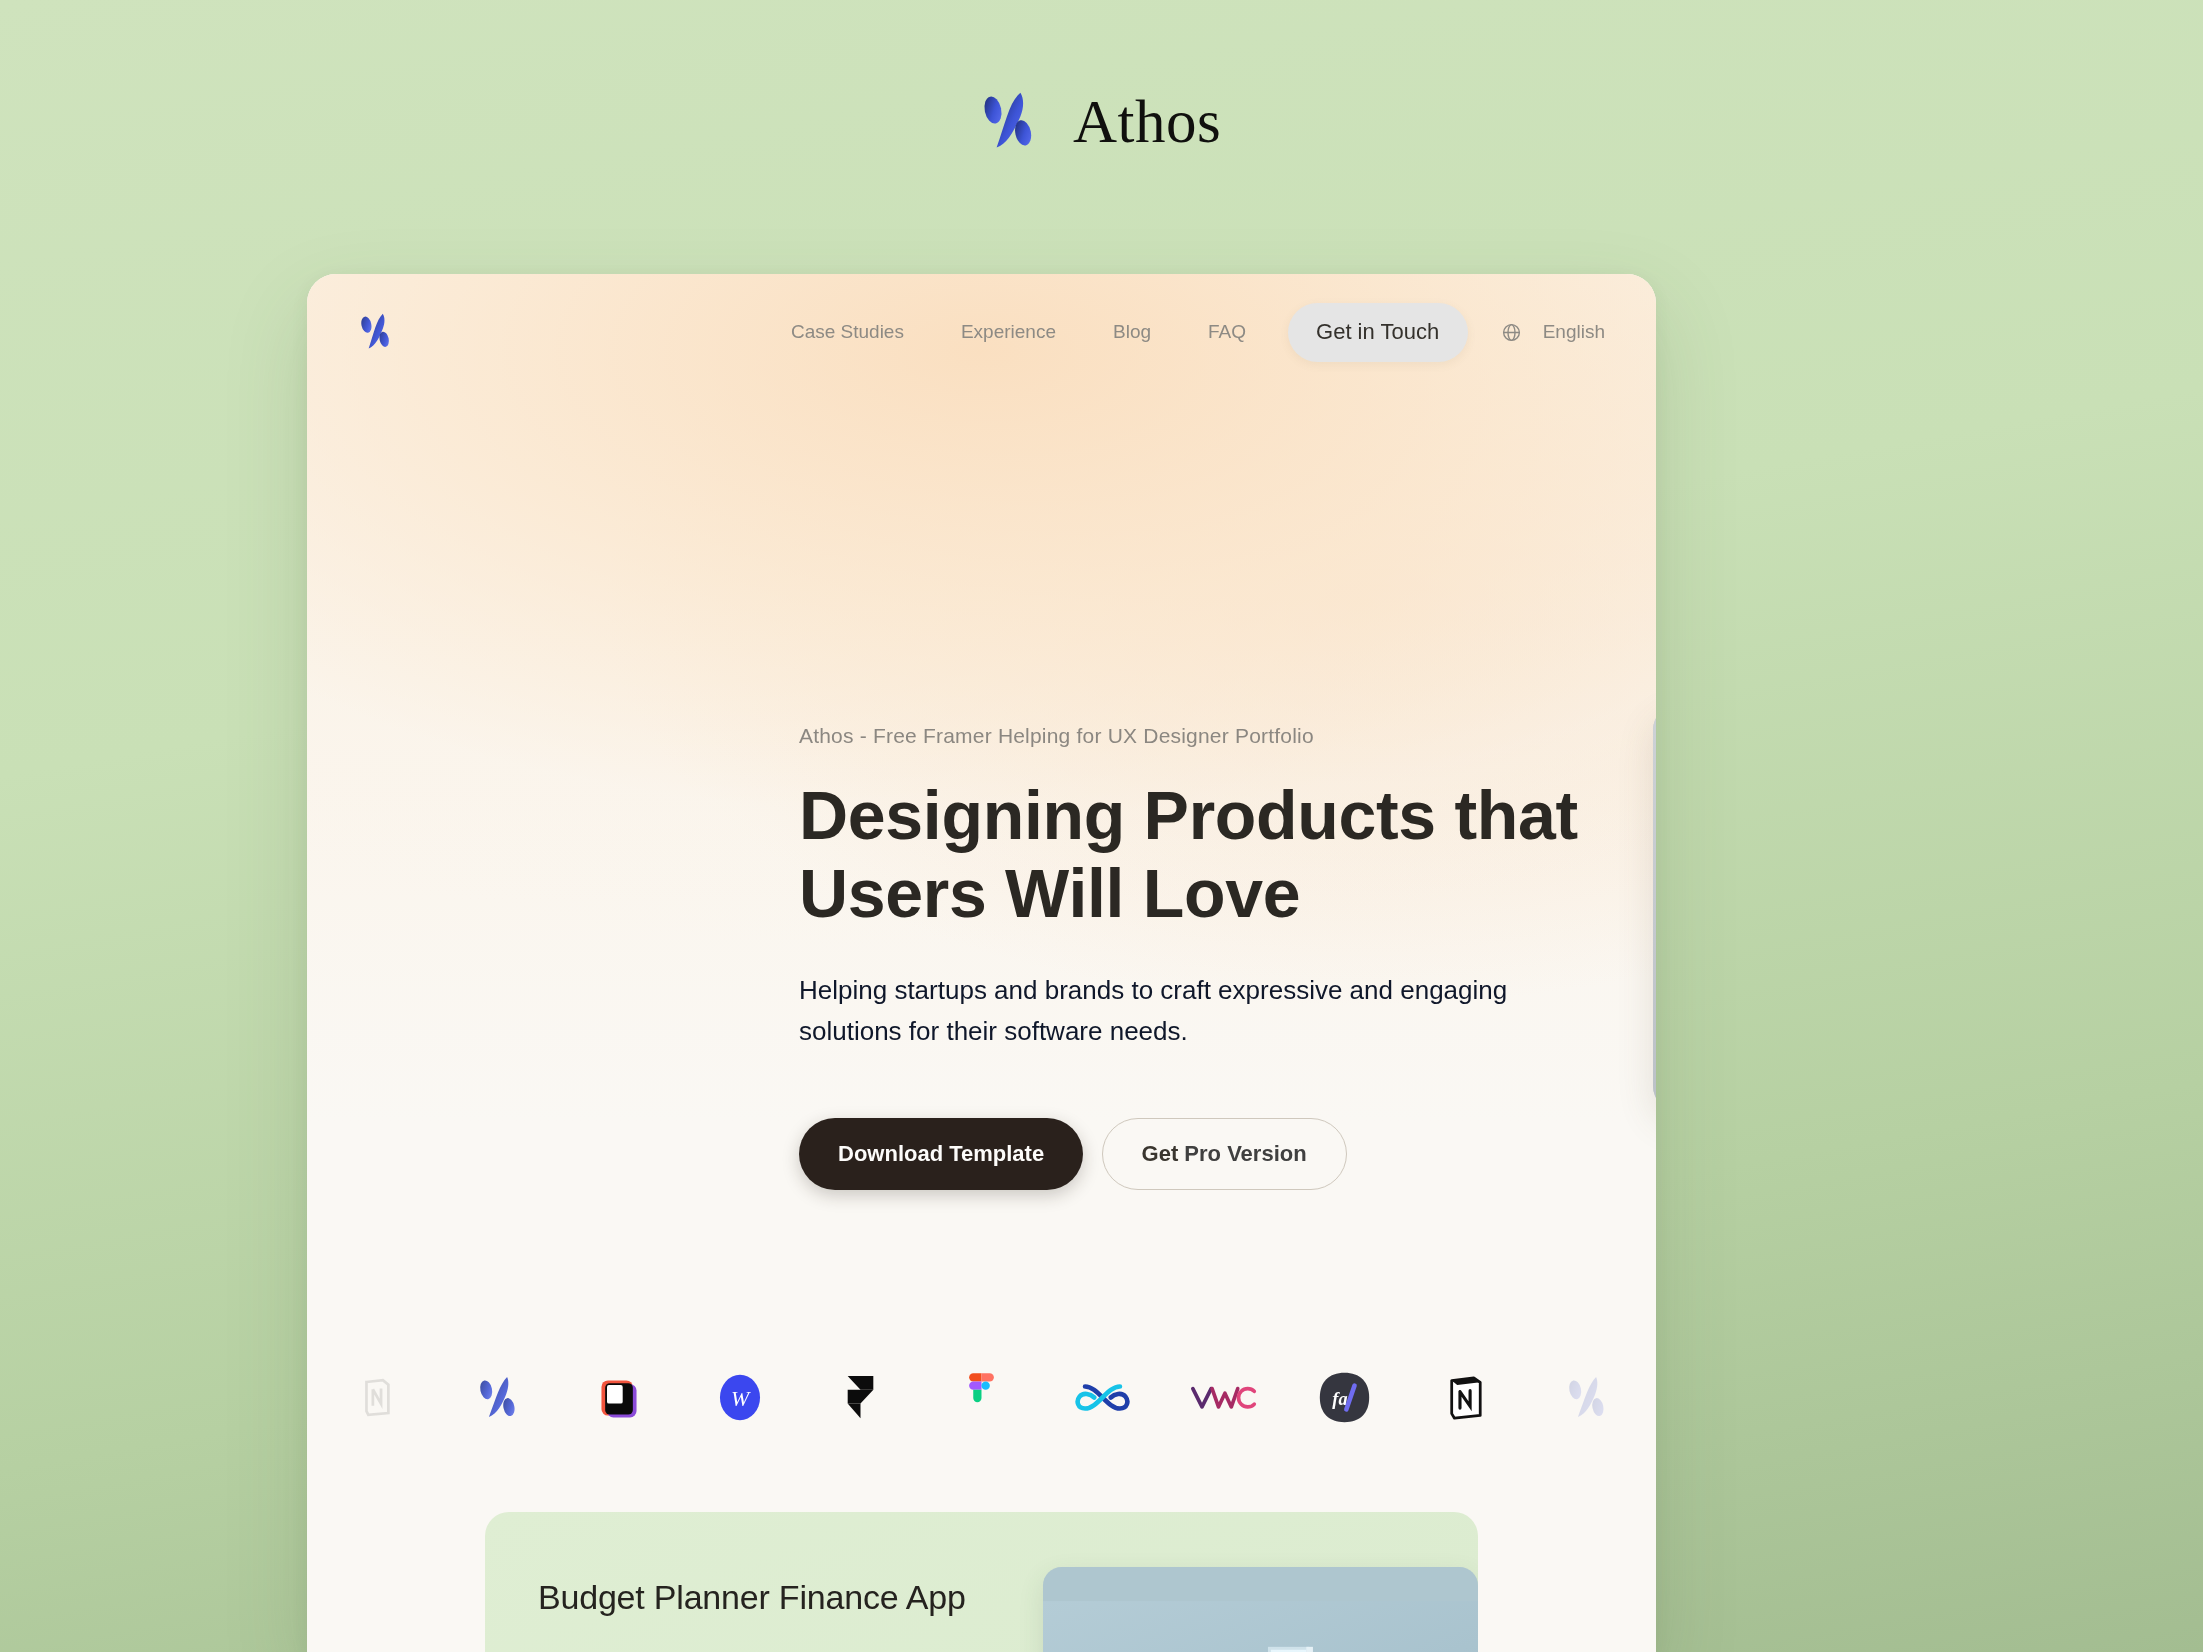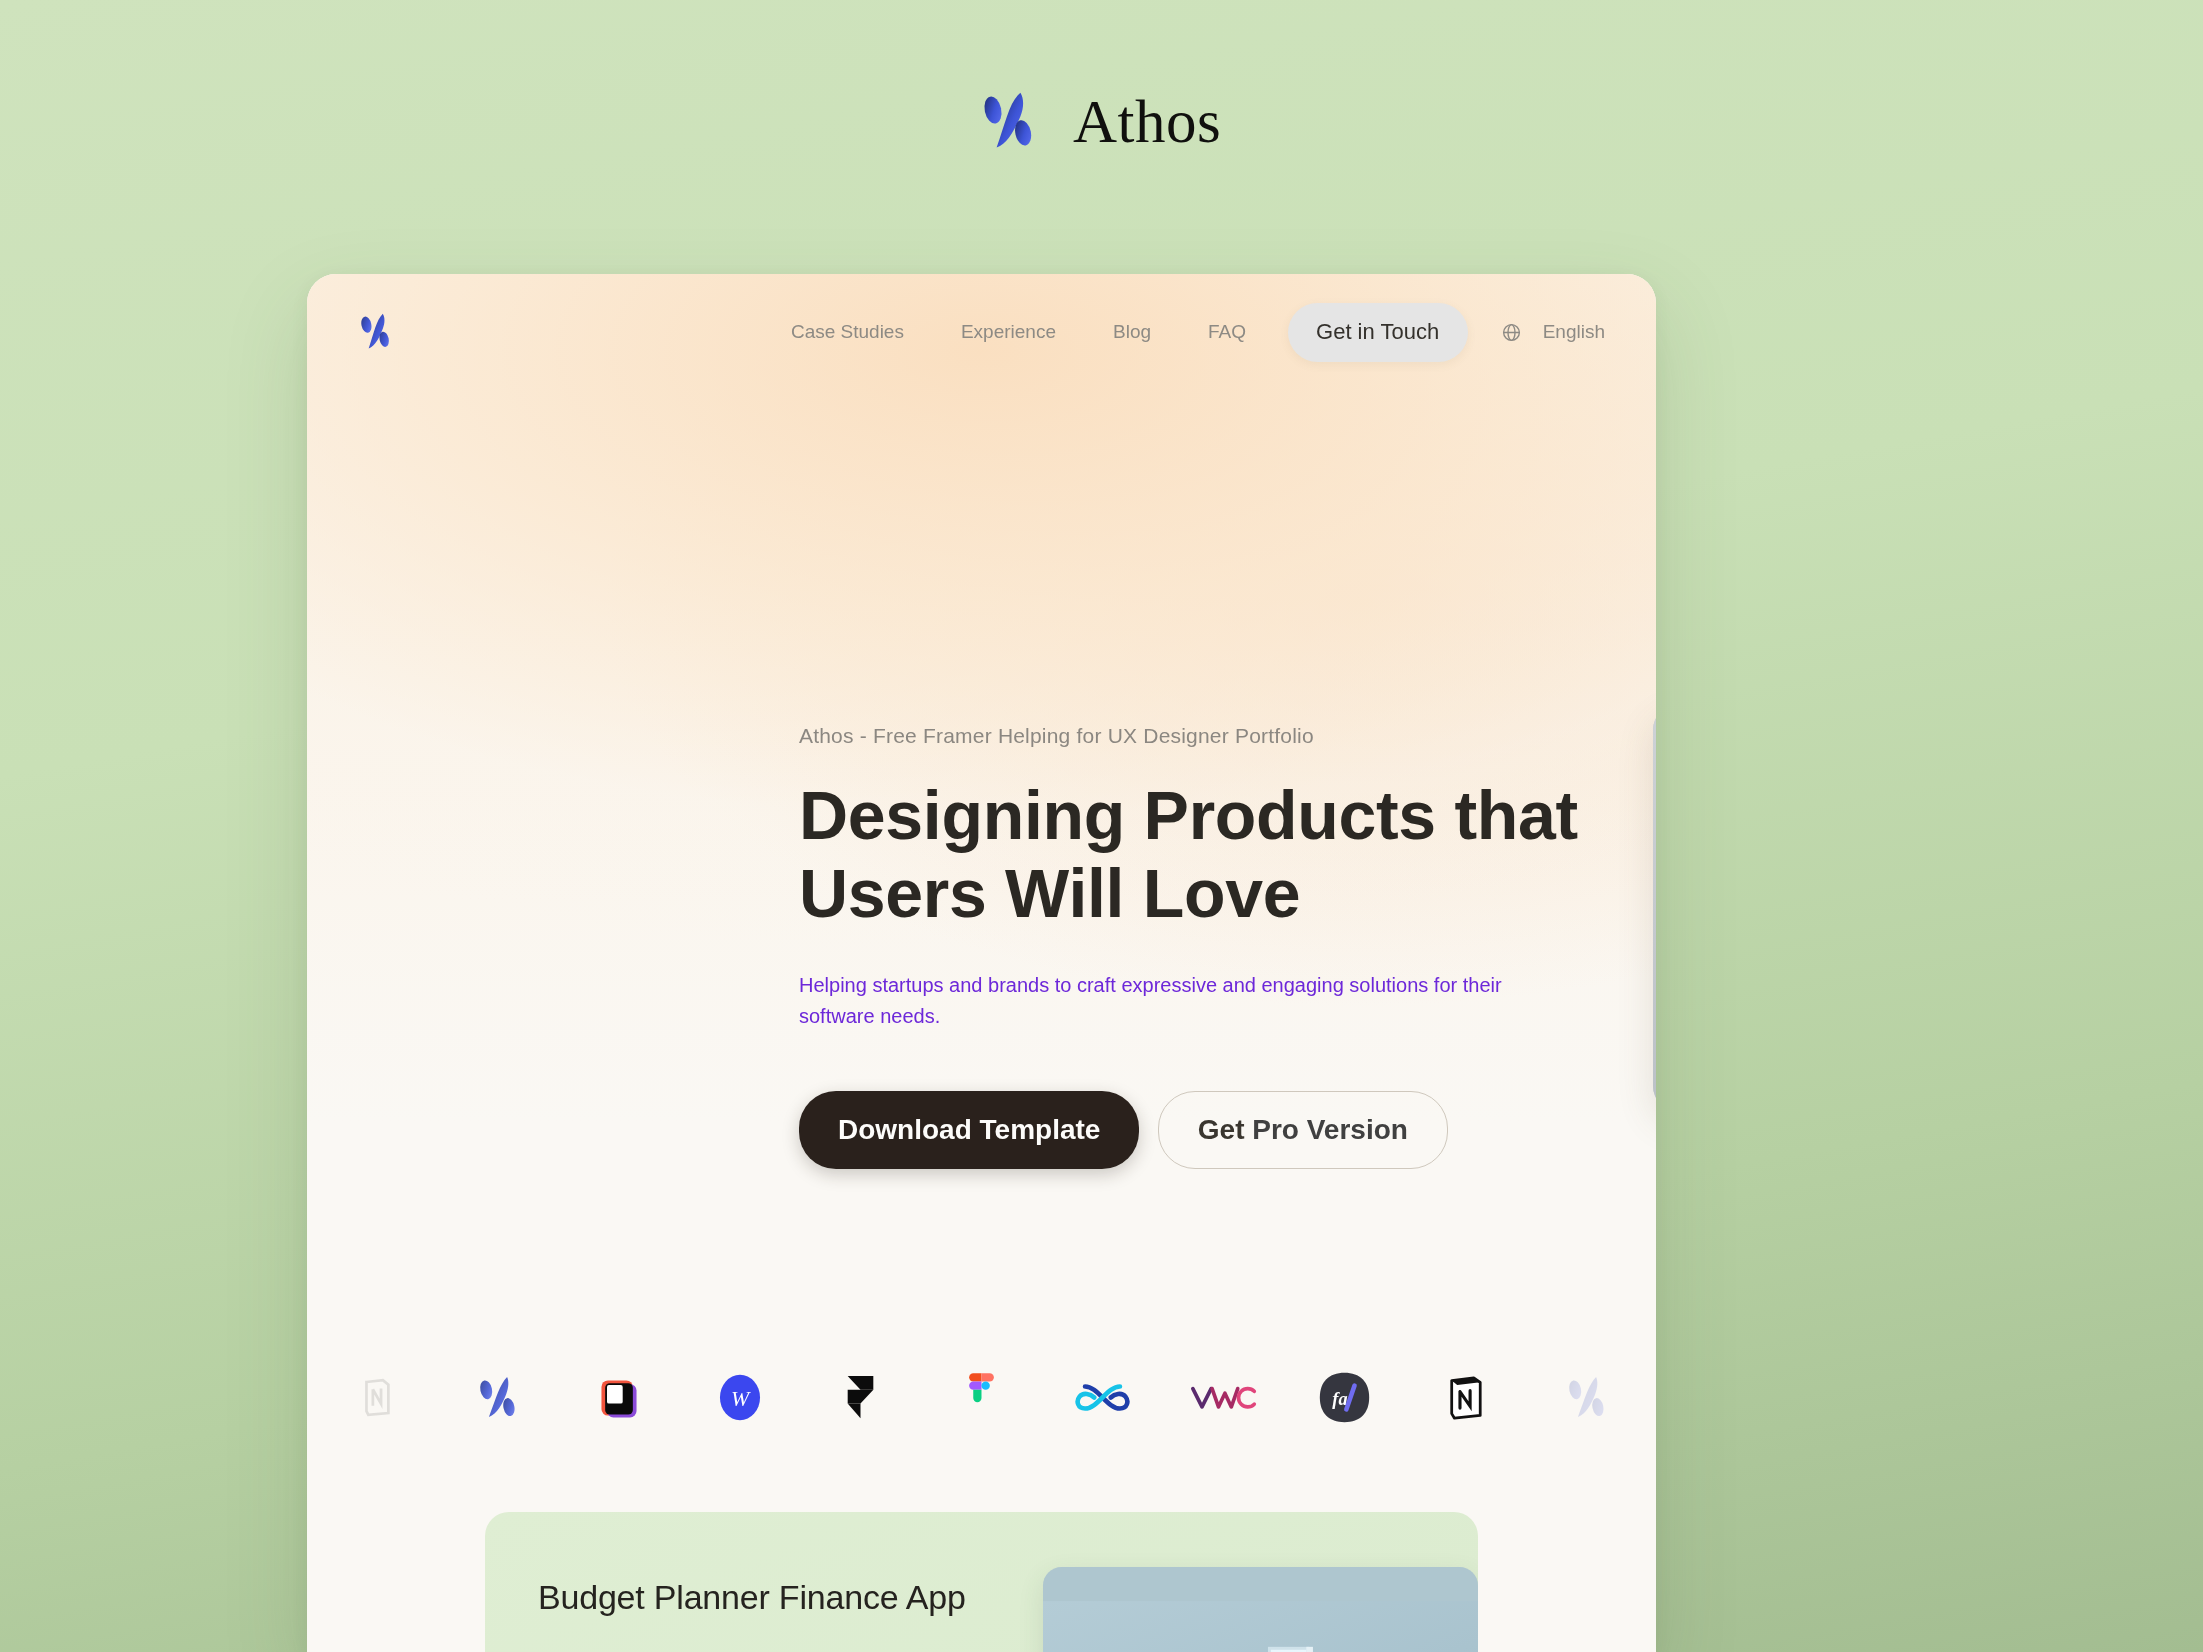--- a/index.html
+++ b/index.html
@@ -63,27 +63,28 @@
 
   
   .hero{ position:absolute; top:450px; left:492px; right:51px; display:flex; }
   .hero-left{ width:826px; }
   .eyebrow{ font-size:21px; color:#8b8781; letter-spacing:0.2px; }
   .headline{
     font-family:Liberation Sans, sans-serif;
     font-size:68px; line-height:1.16; color:#2b2823; margin-top:27.5px; letter-spacing:-0.3px;
   }
   .subhead{
-    font-size:20px; line-height:1.55; color:#6d28d9; margin-top:37px; max-width:771px;
+    font-size:26px; line-height:1.55; color:#0f172a; margin-top:37px; max-width:771px;
   }
   .btn-row{ display:flex; gap:18.4px; margin-top:59px; }
   .btn{
-    font-size:28px; font-weight:bold; padding:22px 39px; border-radius:37px;
+    font-size:22px; font-weight:bold; padding:22px 39px; border-radius:37px;
     cursor:pointer; white-space:nowrap; border:none;
     font-family:"Liberation Sans", sans-serif;
+    margin-top:8px;
   }
   .btn-primary{ background:#2a211c; color:#fdfcfa; box-shadow:0 5.5px 16.5px rgba(40,30,22,.22); }
   .btn-secondary{ background:transparent; color:#3a362f; border:1.4px solid #cfc8bd; }
   .btn-secondary .accent{ color:#404040; }
 
   
   .portrait-wrap{ position:absolute; left:854px; top:-18.4px; }
   .portrait{
     position:relative; width:365px; height:404px; border-radius:24px; overflow:hidden;
     background:#c3c8cc;

